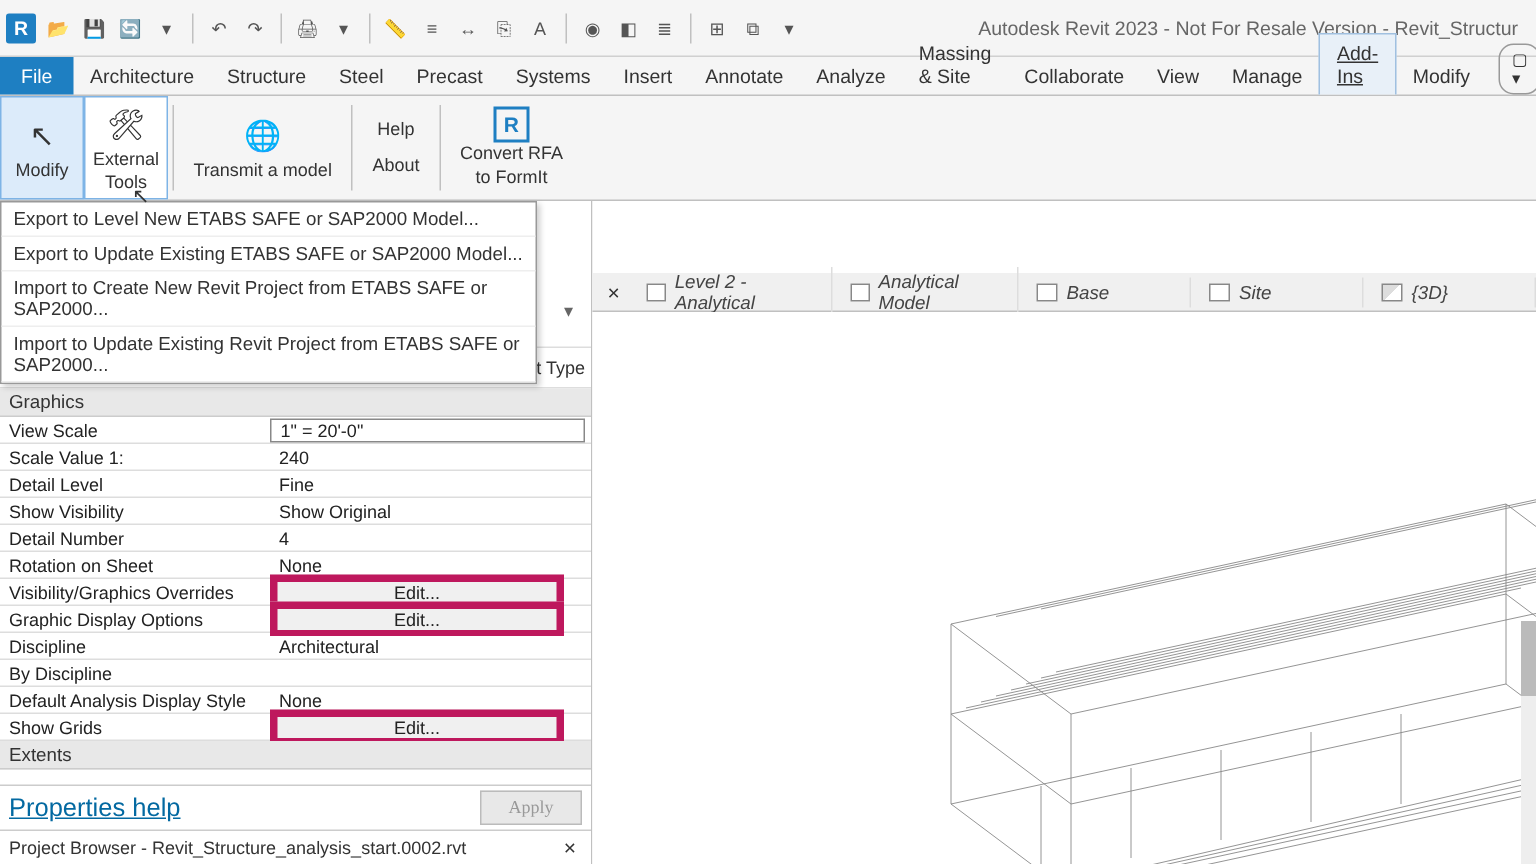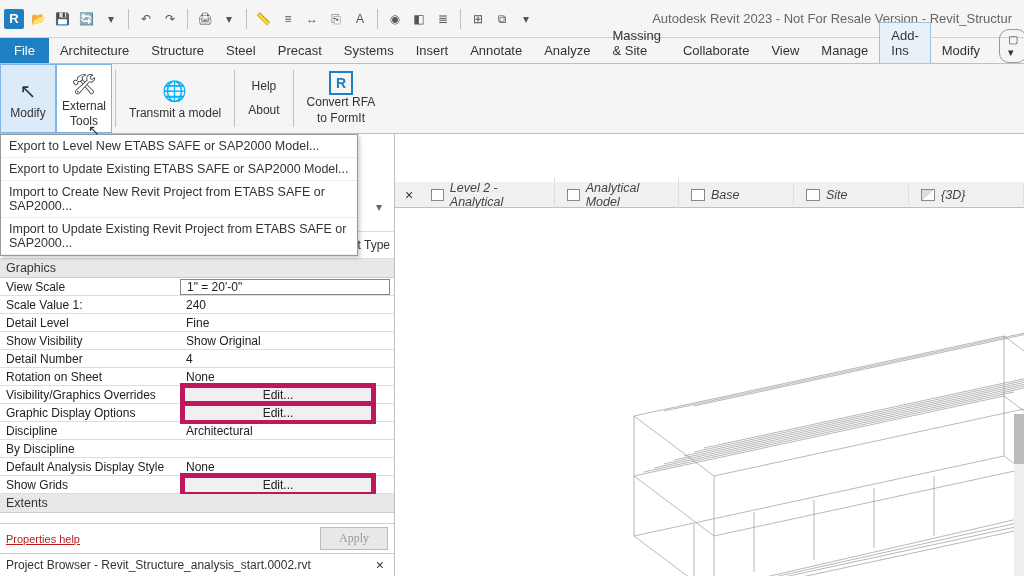--- a/index.html
+++ b/index.html
@@ -8,21 +8,21 @@
 .title-bar { height: 38px; background: #f5f5f5; display: flex; align-items: center; padding: 0 4px; border-bottom: 1px solid #d0d0d0; }
 .app-logo { width: 20px; height: 20px; background: #1e7fc2; color: #fff; display: flex; align-items: center; justify-content: center; font-weight: bold; font-size: 13px; border-radius: 2px; margin-right: 6px; }
 .qat { display: flex; gap: 6px; align-items: center; }
 .qat-icon { width: 18px; height: 18px; display: flex; align-items: center; justify-content: center; color: #555; cursor: pointer; }
 .qat-sep { width: 1px; height: 20px; background: #c0c0c0; margin: 0 2px; }
 .title-text { margin-left: auto; color: #666; font-size: 13px; padding-right: 8px; }
 
 .menu-bar { height: 26px; background: #f5f5f5; display: flex; align-items: flex-end; border-bottom: 1px solid #c0c0c0; }
 .menu-item { padding: 5px 11px; cursor: pointer; font-size: 13px; color: #333; }
 .menu-item.file { background: #1e7fc2; color: #fff; padding: 5px 14px; }
-.menu-item.active { background: #e8f0f8; border: 1px solid #a0c0e0; border-bottom: none; }
+.menu-item.active { background: #e8f0f8; border: 1px solid #a0c0e0; border-bottom: none; text-decoration: underline; }
 .menu-extra { margin-left: 8px; padding: 3px 8px; border: 1px solid #999; border-radius: 10px; font-size: 11px; }
 
 .ribbon { height: 70px; background: #f5f5f5; display: flex; border-bottom: 1px solid #c0c0c0; }
 .ribbon-btn { width: 56px; display: flex; flex-direction: column; align-items: center; justify-content: center; border: 1px solid transparent; padding: 2px 4px; cursor: pointer; font-size: 12px; text-align: center; line-height: 1.2; }
 .ribbon-btn.modify { border: 1px solid #7eb4e6; background: #dcebfa; }
 .ribbon-btn.external { border: 1px solid #7eb4e6; background: #fff; }
 .ribbon-icon { height: 30px; display: flex; align-items: center; justify-content: center; font-size: 20px; }
 .ribbon-sep { width: 1px; background: #c0c0c0; margin: 6px 3px; }
 .ribbon-text-btn { display: flex; flex-direction: column; align-items: center; justify-content: center; padding: 4px 10px; font-size: 12px; cursor: pointer; text-align: center; line-height: 1.3; }
 
@@ -48,21 +48,21 @@
 .prop-grid { display: flex; flex-direction: column; }
 .prop-row { display: flex; border-bottom: 1px solid #ddd; height: 18px; align-items: center; }
 .prop-label { width: 180px; padding: 0 6px; font-size: 12px; color: #222; }
 .prop-value { flex: 1; padding: 0 6px; font-size: 12px; color: #222; background: #fff; }
 .prop-value.field { border: 1px solid #888; margin: 1px 4px 1px 0; }
 .prop-value.btn { text-align: center; background: #f0f0f0; border: 5px solid #be185d; margin: 1px 18px 1px 0; cursor: pointer; }
 .prop-value.check { }
 .checkbox { width: 12px; height: 12px; border: 1px solid #666; display: inline-block; }
 
 .props-footer { margin-top: auto; padding: 3px 6px; display: flex; align-items: center; border-top: 1px solid #ccc; }
-.props-help { color: #b91c1c; text-decoration: underline; font-size: 11px; }
+.props-help { color: #0369a1; text-decoration: underline; font-size: 17px; }
 .apply-btn { margin-left: auto; padding: 3px 18px; background: #e8e8e8; border: 1px solid #bbb; color: #999; font-size: 12px; font-family: Liberation Serif, serif; }
 
 .browser-header { padding: 3px 6px; font-size: 12px; border-top: 1px solid #ccc; display: flex; align-items: center; }
 .close-x { margin-left: auto; font-size: 14px; cursor: pointer; padding: 0 4px; }
 
 .view-area { flex: 1; display: flex; flex-direction: column; background: #fff; position: relative; }
 .tabs { height: 26px; background: #f0f0f0; display: flex; align-items: center; border-bottom: 1px solid #c0c0c0; padding-left: 4px; margin-top: 48px; }
 .tab-close { padding: 0 6px; font-size: 14px; cursor: pointer; }
 .view-tab { display: flex; align-items: center; gap: 6px; padding: 3px 12px; font-size: 12.5px; color: #444; cursor: pointer; border-right: 1px solid #ddd; min-width: 115px; font-style: italic; }
 .tab-icon { width: 14px; height: 12px; border: 1px solid #888; background: #fff; position: relative; }

